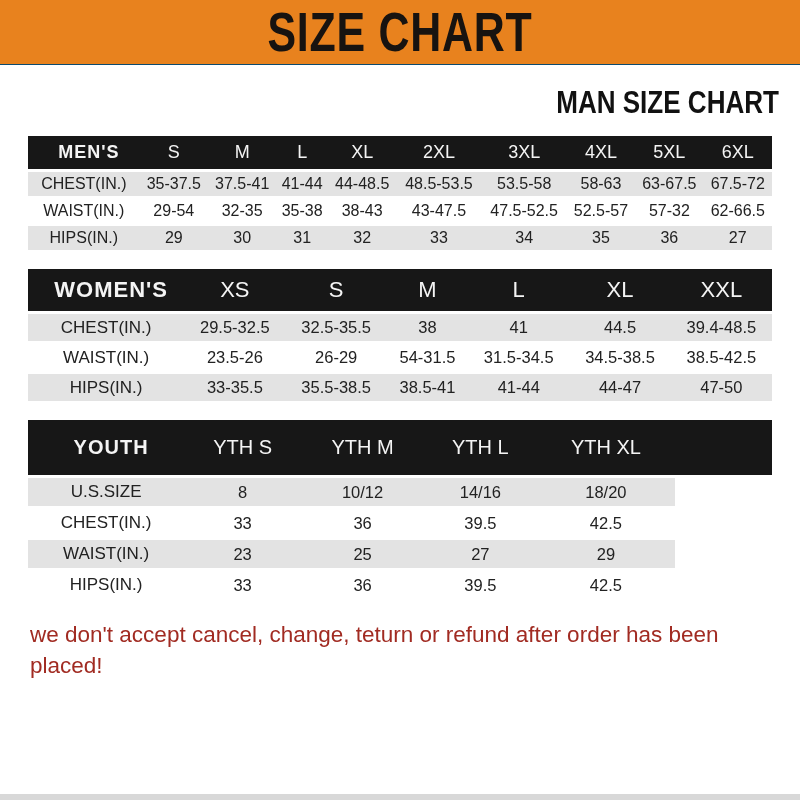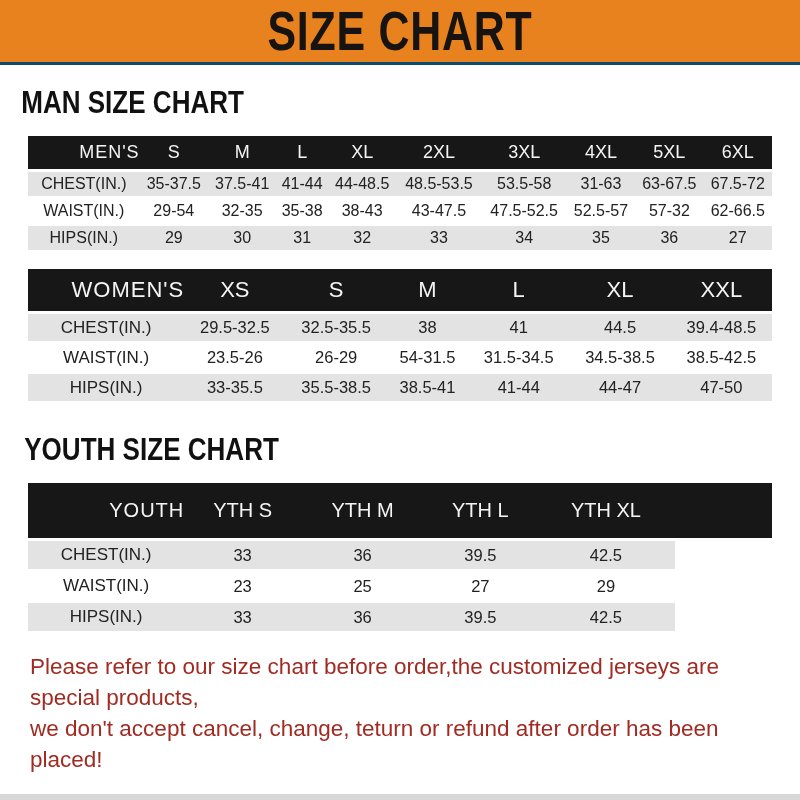--- a/index.html
+++ b/index.html
@@ -15,31 +15,31 @@
   }
   *{box-sizing:border-box;margin:0;padding:0;}
   html,body{width:800px;height:800px;overflow:hidden;background:#fff;
     font-family:"Liberation Sans", sans-serif;color:var(--cell-text);}
   body{position:relative;}
 
   
   .banner{
     width:800px;height:65px;background:var(--banner-bg);
     display:flex;align-items:center;justify-content:center;
-    border-bottom:3px solid #0c4a6e;
+    border-bottom:1px solid #0c4a6e;
   }
   .banner .banner-title{
     font-size:55px;font-weight:bold;color:var(--banner-text);
     letter-spacing:1px;transform:scaleX(0.78);transform-origin:center;
     white-space:nowrap;line-height:1;
   }
 
   
   .section-heading{
-    text-align:left;
+    text-align:right;
   }
   .section-heading span{
     display:inline-block;font-size:31px;font-weight:bold;color:#111;
     transform:scaleX(0.84);transform-origin:center;white-space:nowrap;
     letter-spacing:0px;line-height:1.1;
   }
   .sec-men .section-heading{margin-top:21px;}
   .sec-women .section-heading{margin-top:25px;}
   .sec-youth .section-heading{margin-top:29px;}
 
@@ -47,21 +47,21 @@
   table{
     width:744px;margin:13px auto 0 auto;
     border-collapse:separate;border-spacing:0 3px;
     table-layout:auto;
   }
   thead th{
     background:var(--header-bg);color:var(--header-text);
     font-weight:normal;font-size:19px;text-align:center;vertical-align:middle;
   }
   thead th.tbl-label{
-    text-align:right;padding-left:10px;font-weight:normal;
+    text-align:center;padding-left:10px;font-weight:bold;
     font-size:24px;letter-spacing:1px;white-space:nowrap;
   }
   tbody td{
     text-align:center;vertical-align:middle;font-size:16.5px;color:var(--cell-text);
     white-space:nowrap;
   }
   tbody tr:nth-child(odd) td{background:var(--row-gray);}
   tbody tr:nth-child(even) td{background:var(--row-white);}
   td.row-label{font-size:17px;}
 
@@ -118,21 +118,21 @@
       </thead>
       <tbody>
         <tr>
           <td class="row-label">CHEST(IN.)</td>
           <td>35-37.5</td>
           <td>37.5-41</td>
           <td>41-44</td>
           <td>44-48.5</td>
           <td>48.5-53.5</td>
           <td>53.5-58</td>
-          <td>31-63</td>
+          <td>58-63</td>
           <td>63-67.5</td>
           <td>67.5-72</td>
         </tr>
         <tr>
           <td class="row-label">WAIST(IN.)</td>
           <td>29-54</td>
           <td>32-35</td>
           <td>35-38</td>
           <td>38-43</td>
           <td>43-47.5</td>
@@ -196,36 +196,41 @@
           <td>38.5-41</td>
           <td>41-44</td>
           <td>44-47</td>
           <td>47-50</td>
         </tr>
       </tbody>
     </table>
 </div>
 
 <div class="sec sec-youth">
-  <div class="section-heading">
-    <span>YOUTH SIZE CHART</span>
-  </div>
   <table>
       <thead>
         <tr>
           <th class="tbl-label">YOUTH</th>
           <th>YTH S</th>
           <th>YTH M</th>
           <th>YTH L</th>
           <th>YTH XL</th>
           <th class="filler"></th>
         </tr>
       </thead>
       <tbody>
         <tr>
+          <td class="row-label">U.S.SIZE</td>
+          <td>8</td>
+          <td>10/12</td>
+          <td>14/16</td>
+          <td>18/20</td>
+          <td class="filler"></td>
+        </tr>
+        <tr>
           <td class="row-label">CHEST(IN.)</td>
           <td>33</td>
           <td>36</td>
           <td>39.5</td>
           <td>42.5</td>
           <td class="filler"></td>
         </tr>
         <tr>
           <td class="row-label">WAIST(IN.)</td>
           <td>23</td>
@@ -240,17 +245,16 @@
           <td>36</td>
           <td>39.5</td>
           <td>42.5</td>
           <td class="filler"></td>
         </tr>
       </tbody>
     </table>
 </div>
 
 <div class="footer-note">
-  <div>Please refer to our size chart before order,the customized jerseys are special products,</div>
   <div>we don't accept cancel, change, teturn or refund after order has been placed!</div>
 </div>
 
 <div class="bottom-strip"></div>
 
 </body></html>

